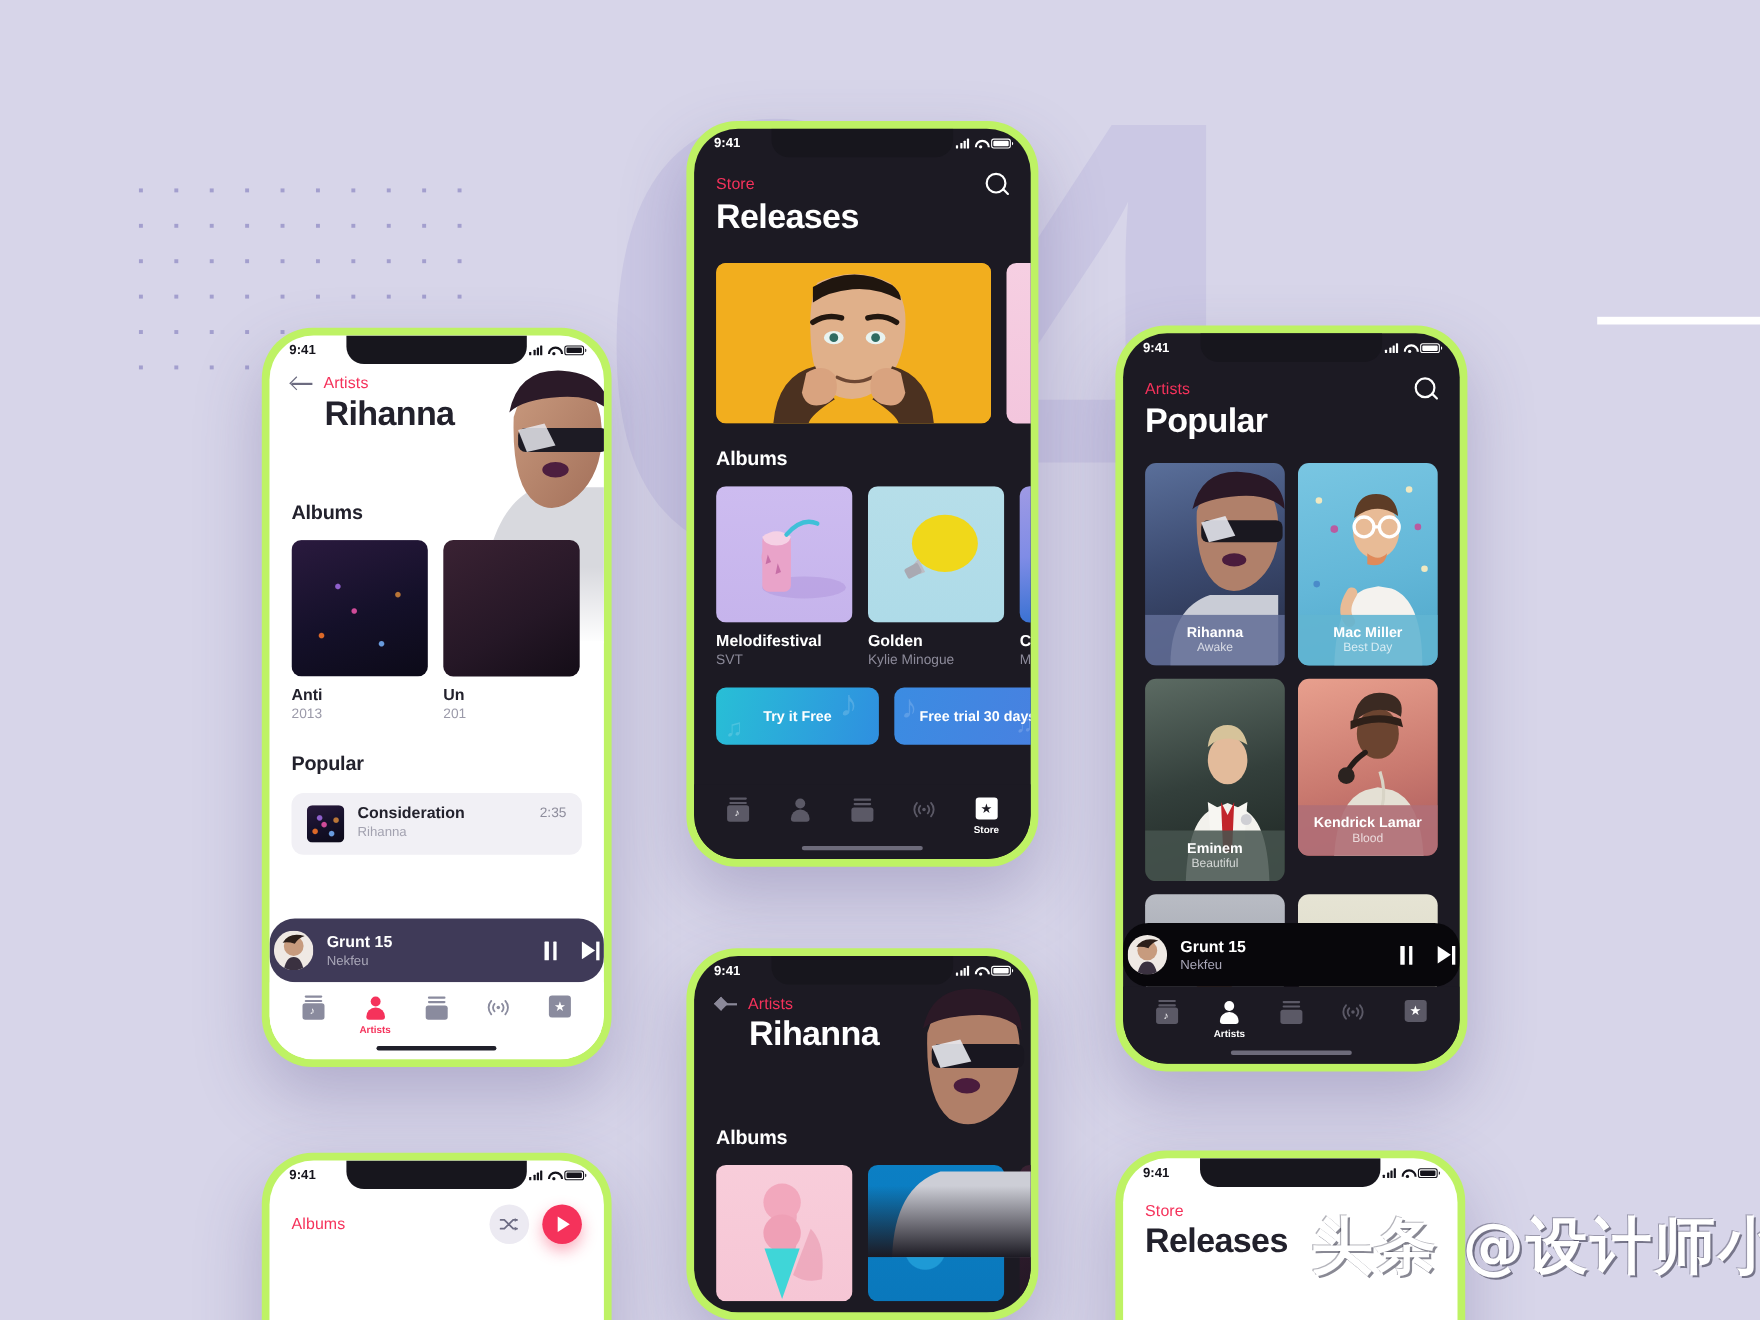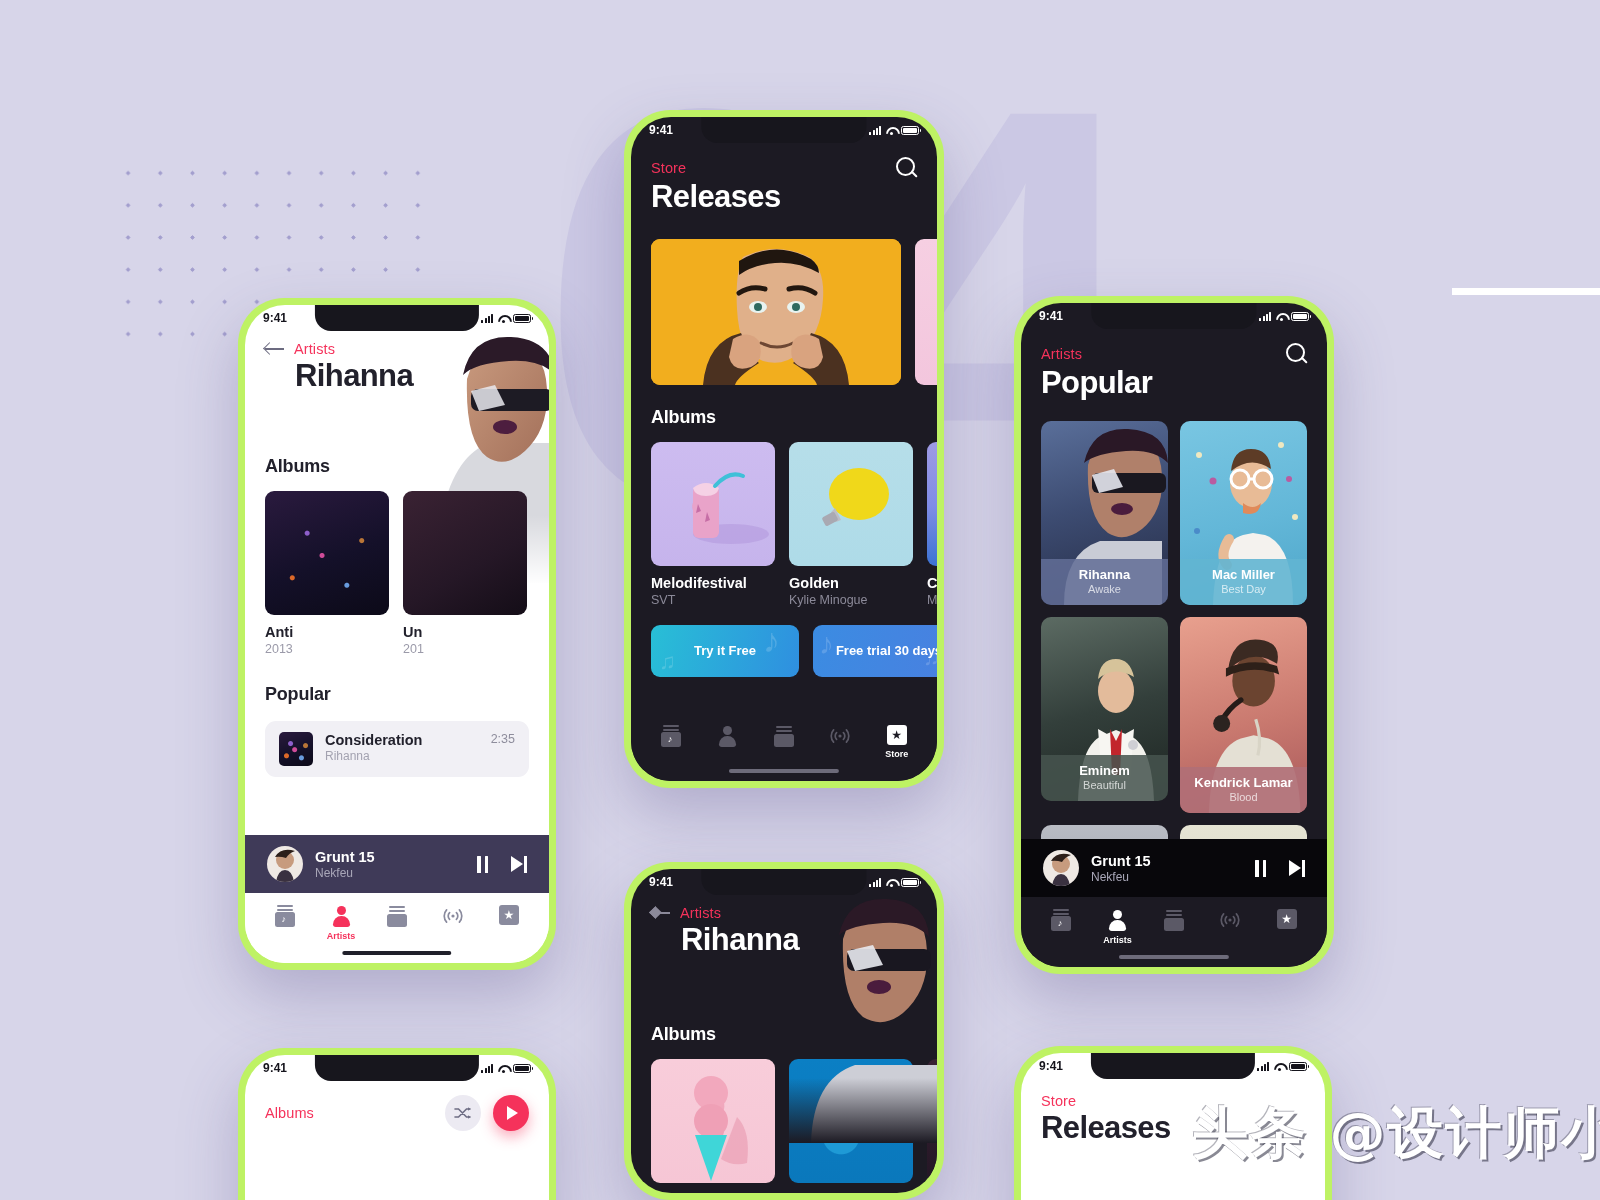--- a/index.html
+++ b/index.html
@@ -181,21 +181,22 @@
   }
   .track .thumb { width:34px;height:34px;border-radius:5px;overflow:hidden;flex:0 0 auto; }
   .track .meta { flex:1 1 auto; min-width:0; }
   .track .t1 { font-size:14.5px;font-weight:700;color:#22212c; }
   .track .t2 { font-size:12px;color:#a3a2b0;margin-top:1px; }
   .track .dur { font-size:12.5px;color:#8e8d9c; }
 
   
   .player {
     display:flex; align-items:center; gap:12px;
-    padding:11px 22px;
+    padding:11px 4px;
+    border-radius:23px;
   }
   .player.violet { background:#3f3a58; }
   .player.black  { background:#08070b; }
   .player .av { width:36px;height:36px;border-radius:50%;overflow:hidden;flex:0 0 auto; }
   .player .pm { flex:1 1 auto; min-width:0; }
   .player .pt { font-size:14.5px;font-weight:700;color:#fff; }
   .player .ps { font-size:12px;color:#a9a7b8;margin-top:1px; }
   .player .ctrls { display:flex;align-items:center;gap:20px; }
   .ic-pause { width:14px;height:17px;display:flex;gap:4px; }
   .ic-pause i { display:block;width:3.6px;height:100%;background:#fff;border-radius:.5px; }
@@ -683,21 +684,21 @@
             <ellipse cx="78" cy="74" rx="18" ry="22" fill="#e3bb9b"></ellipse>
             <path d="M60 62 q16-14 36-2 q-4-18-18-18 q-16 0-18 20Z" fill="#d6c39a"></path>
             <circle cx="95" cy="128" r="5" fill="#cfcfd4"></circle>
           </svg>
           <div class="cap cap-emi">
             <div class="cn">Eminem</div>
             <div class="cs">Beautiful</div>
           </div>
         </div>
 
-        <div class="pcard art-ken" style="height:196px;">
+        <div class="pcard art-ken" style="height:161px;">
           <svg viewBox="0 0 133 184" width="100%" height="100%" preserveAspectRatio="xMidYMid slice" style="position:absolute;inset:0;">
             <path d="M34 184 q2-60 30-70 l12-3 l14 3 q28 10 30 70Z" fill="#e4e0d4"></path>
             <ellipse cx="76" cy="60" rx="20" ry="24" fill="#6b4430"></ellipse>
             <path d="M52 50 q22-22 46-6 q4-18-12-22 q-30-6-34 28Z" fill="#3b2a22"></path>
             <path d="M50 48 q26-10 48-2 l2 8 q-26-10-50 2Z" fill="#2e2019"></path>
             <path d="M64 78 q-12 8-18 20" stroke="#241b18" stroke-width="5" fill="none" stroke-linecap="round"></path>
             <circle cx="46" cy="100" r="8" fill="#2b2320"></circle>
             <path d="M78 96 q6 18 2 34" stroke="#d8d4c6" stroke-width="3" fill="none"></path>
           </svg>
           <div class="cap cap-ken">

